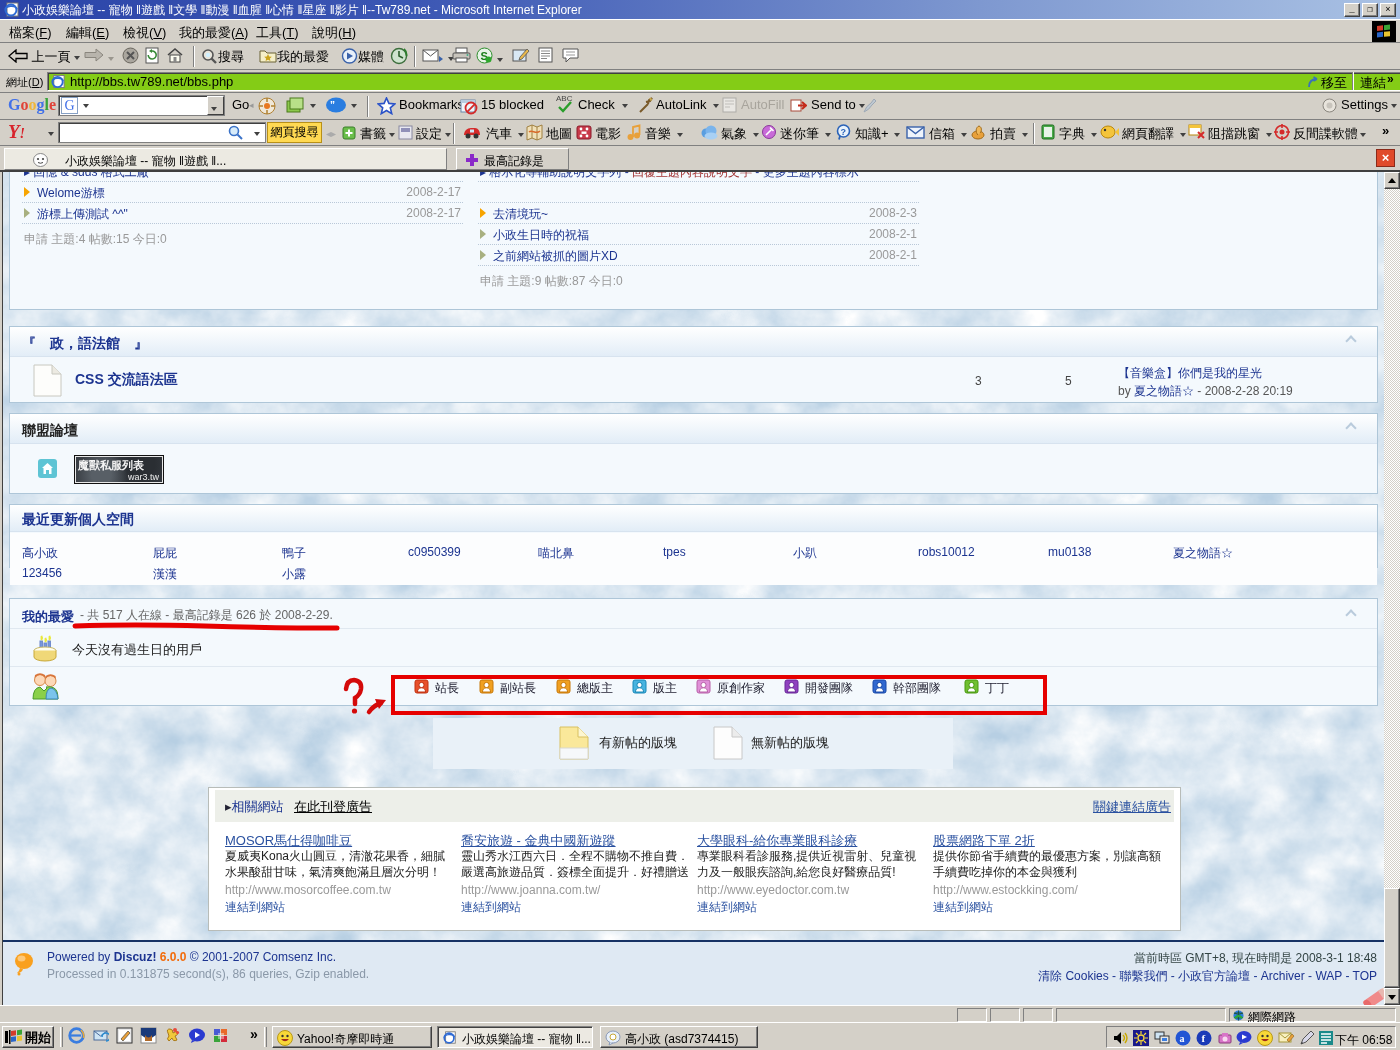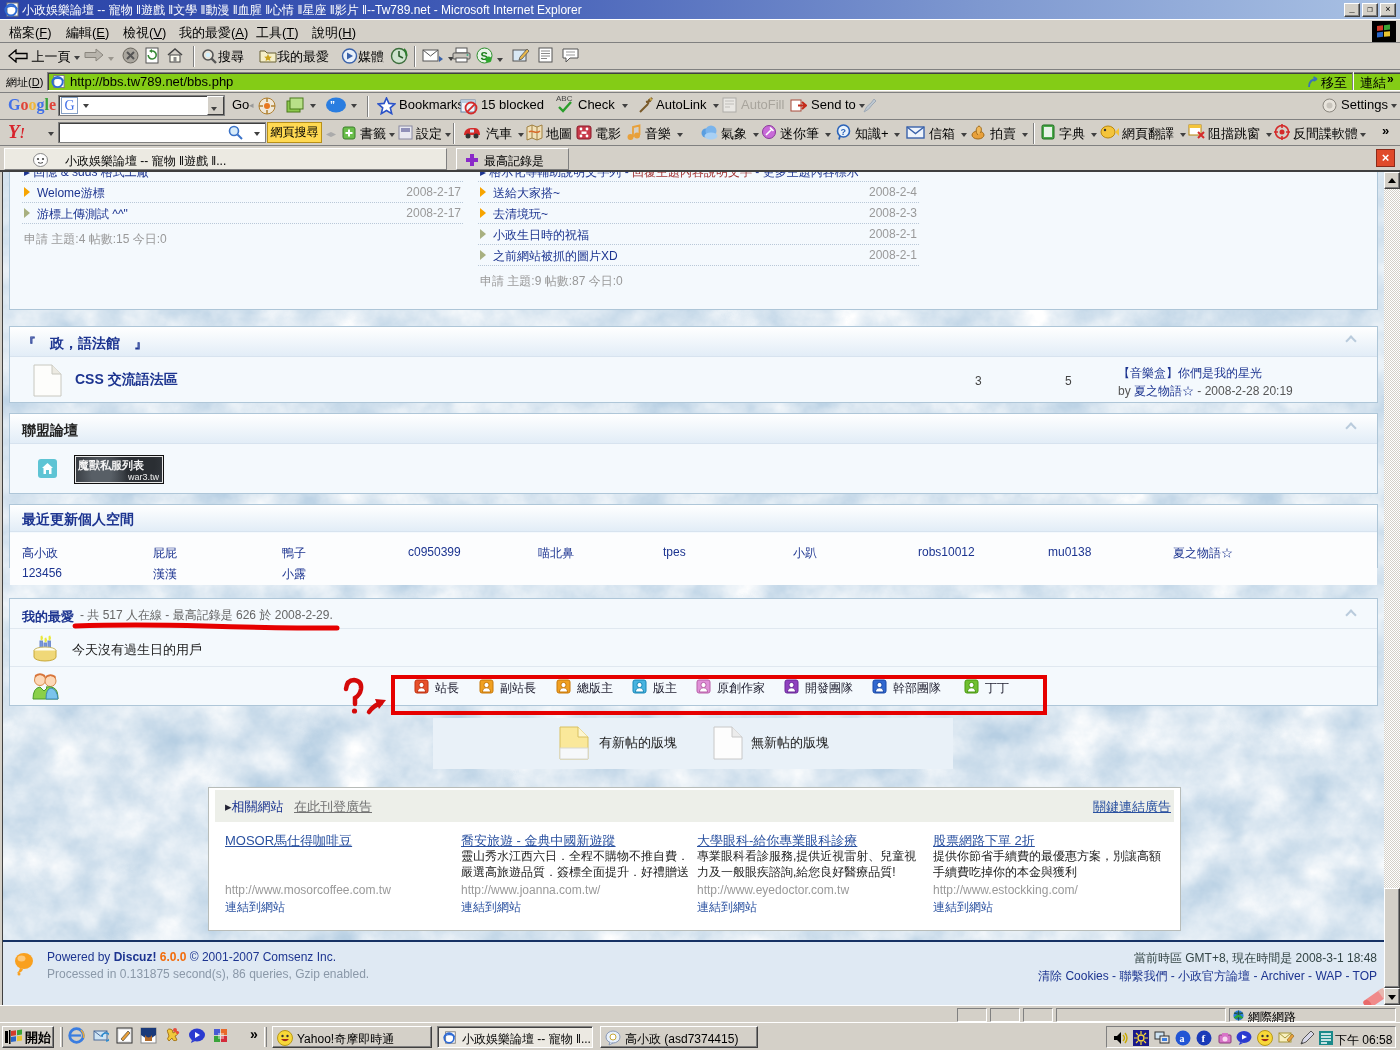--- a/index.html
+++ b/index.html
@@ -398,25 +398,20 @@
       <span class="abs gray" style="right:2px;top:3px">2008-2-17</span>
     </div>
     <div class="abs dotline" style="left:12px;top:49px;width:441px"></div>
     <div class="abs fs12" style="left:14px;top:50px;width:439px;height:20px">
       <span class="arrowico abs" style="left:0;top:5px;border-left-color:#a8b080"></span>
       <span class="abs navlink" style="left:13px;top:3px">游標上傳測試 ^^"</span>
       <span class="abs gray" style="right:2px;top:3px">2008-2-17</span>
     </div>
     <div class="abs dotline" style="left:12px;top:70px;width:441px"></div>
     <div class="abs fs12 gray" style="left:14px;top:78px">申請 主題:4 帖數:15 今日:0</div>
-    <div class="abs fs12" style="left:470px;top:29px;width:439px;height:20px">
-      <span class="arrowico abs" style="left:0;top:5px"></span>
-      <span class="abs navlink" style="left:13px;top:3px">送給大家搭~</span>
-      <span class="abs gray" style="right:2px;top:3px">2008-2-4</span>
-    </div>
     <div class="abs dotline" style="left:468px;top:49px;width:441px"></div>
     <div class="abs fs12" style="left:470px;top:50px;width:439px;height:20px">
       <span class="arrowico abs" style="left:0;top:5px"></span>
       <span class="abs navlink" style="left:13px;top:3px">去清境玩~</span>
       <span class="abs gray" style="right:2px;top:3px">2008-2-3</span>
     </div>
     <div class="abs dotline" style="left:468px;top:70px;width:441px"></div>
     <div class="abs fs12" style="left:470px;top:71px;width:439px;height:20px">
       <span class="arrowico abs" style="left:0;top:5px;border-left-color:#a8b080"></span>
       <span class="abs navlink" style="left:13px;top:3px">小政生日時的祝福</span>
@@ -567,24 +562,25 @@
     <svg class="abs" style="left:280px;top:8px" width="30" height="34" viewBox="0 0 30 34">
           <path d="M1 1 L19 1 L29 11 L29 33 L1 33 Z" fill="#fdfdfd" stroke="#c8c8c8"></path>
           <path d="M19 1 L19 11 L29 11" fill="#ececec" stroke="#c8c8c8"></path>
         </svg>
     <span class="abs" style="left:318px;top:16px;font-size:13px;color:#222">無新帖的版塊</span>
   </div>
 
   <div class="abs" style="left:205px;top:615px;width:973px;height:144px;background:#fff;border:1px solid #b8bcb8">
     <div class="abs" style="left:6px;top:2px;width:959px;height:32px;background:#edefe9"></div>
     <span class="abs" style="left:16px;top:10px;font-size:13px;color:#1c3490"><span style="color:#223">▸</span>相關網站</span>
-    <span class="abs" style="left:85px;top:10px;font-size:13px;color:#737373;text-decoration:underline">在此刊登廣告</span>
+    <span class="abs" style="left:85px;top:10px;font-size:13px;color:#000000;text-decoration:underline">在此刊登廣告</span>
     <span class="abs" style="left:884px;top:10px;font-size:13px;color:#2a51a0;text-decoration:underline">關鍵連結廣告</span>
     <div class="adcol" style="left:16px">
           <a class="adt">MOSOR馬仕得咖啡豆</a>
+          <div class="adb">夏威夷Kona火山圓豆，清澈花果香，細膩水果酸甜甘味，氣清爽飽滿且層次分明！</div>
           <div class="adu">http://www.mosorcoffee.com.tw</div>
           <a class="adl">連結到網站</a>
         </div>
     <div class="adcol" style="left:252px">
           <a class="adt">喬安旅遊 - 金典中國新遊蹤</a>
           <div class="adb">靈山秀水江西六日．全程不購物不推自費．嚴選高旅遊品質．簽標全面提升．好禮贈送</div>
           <div class="adu">http://www.joanna.com.tw/</div>
           <a class="adl">連結到網站</a>
         </div>
     <div class="adcol" style="left:488px">

